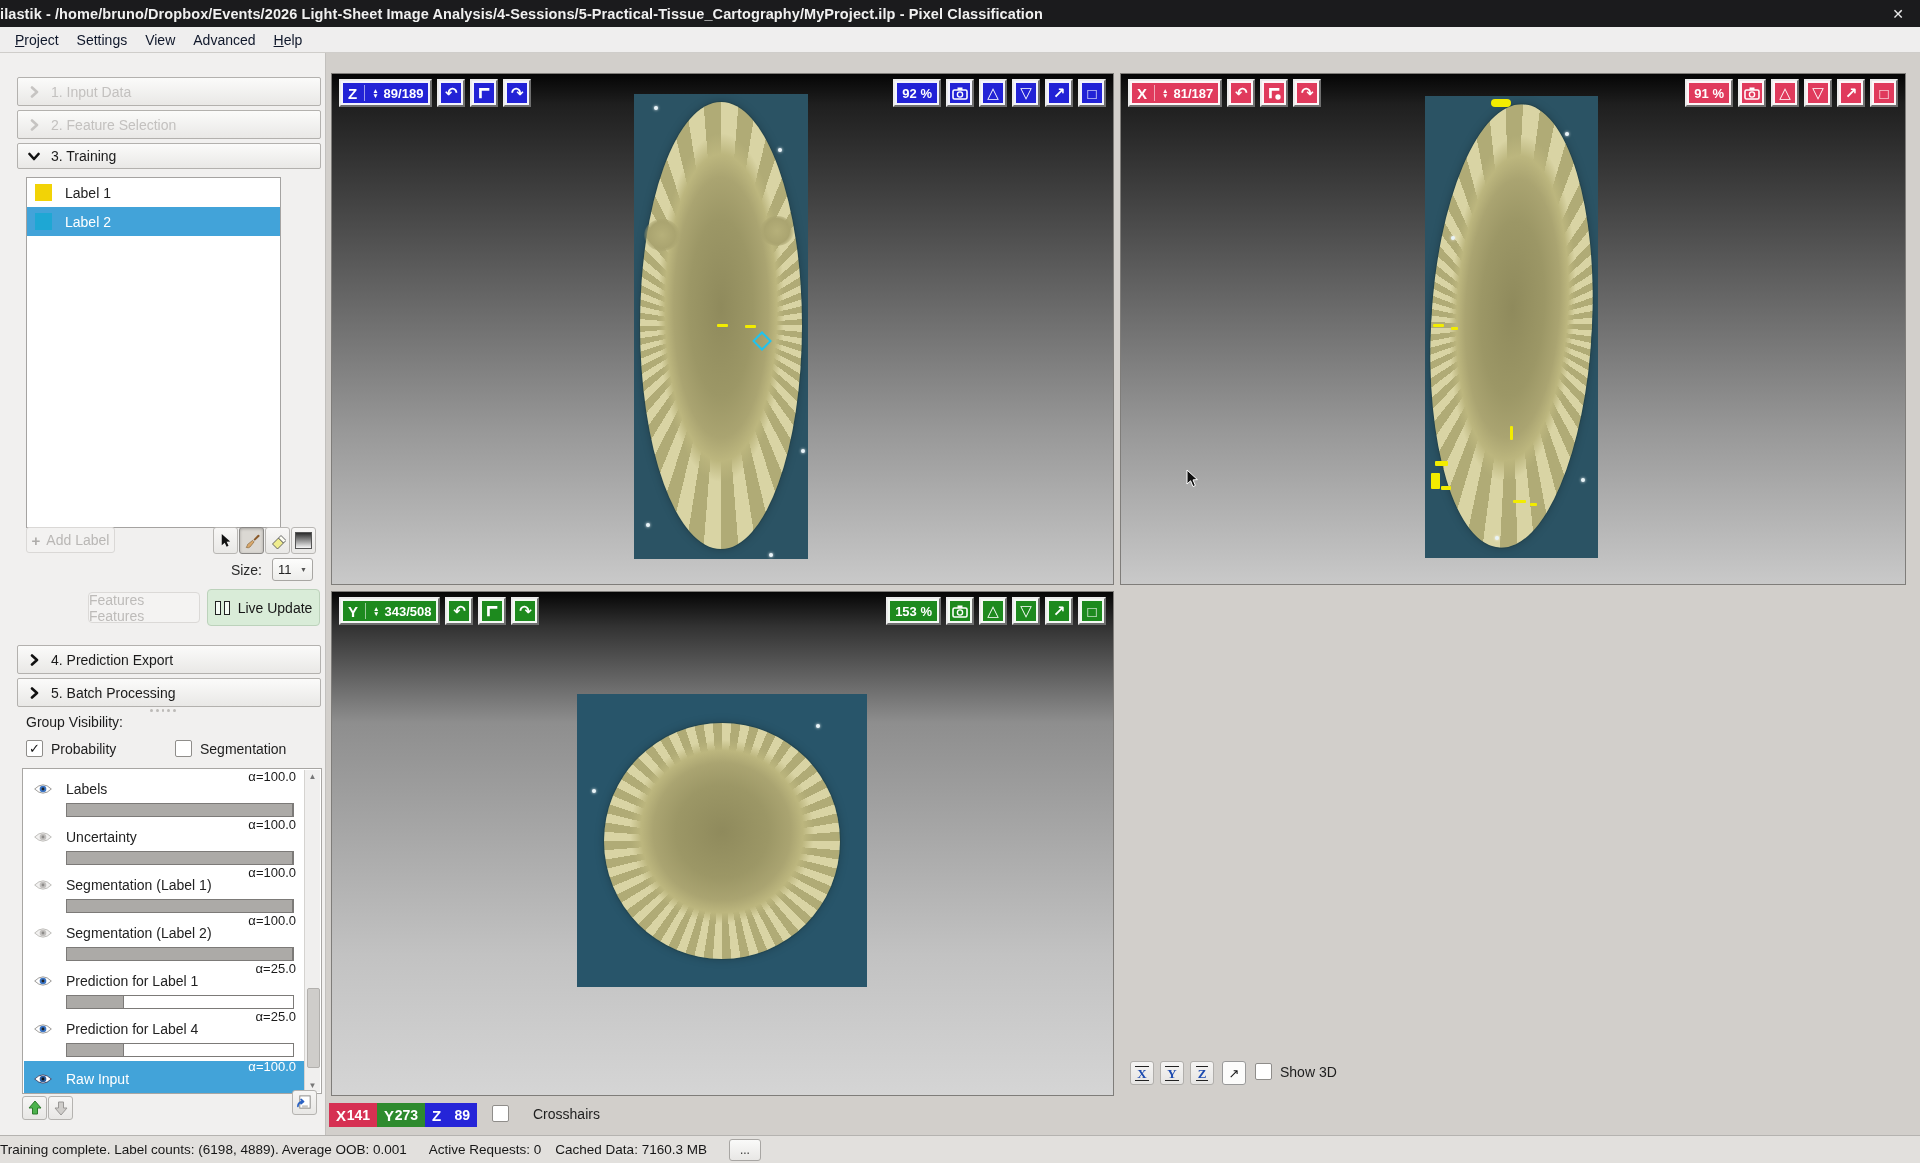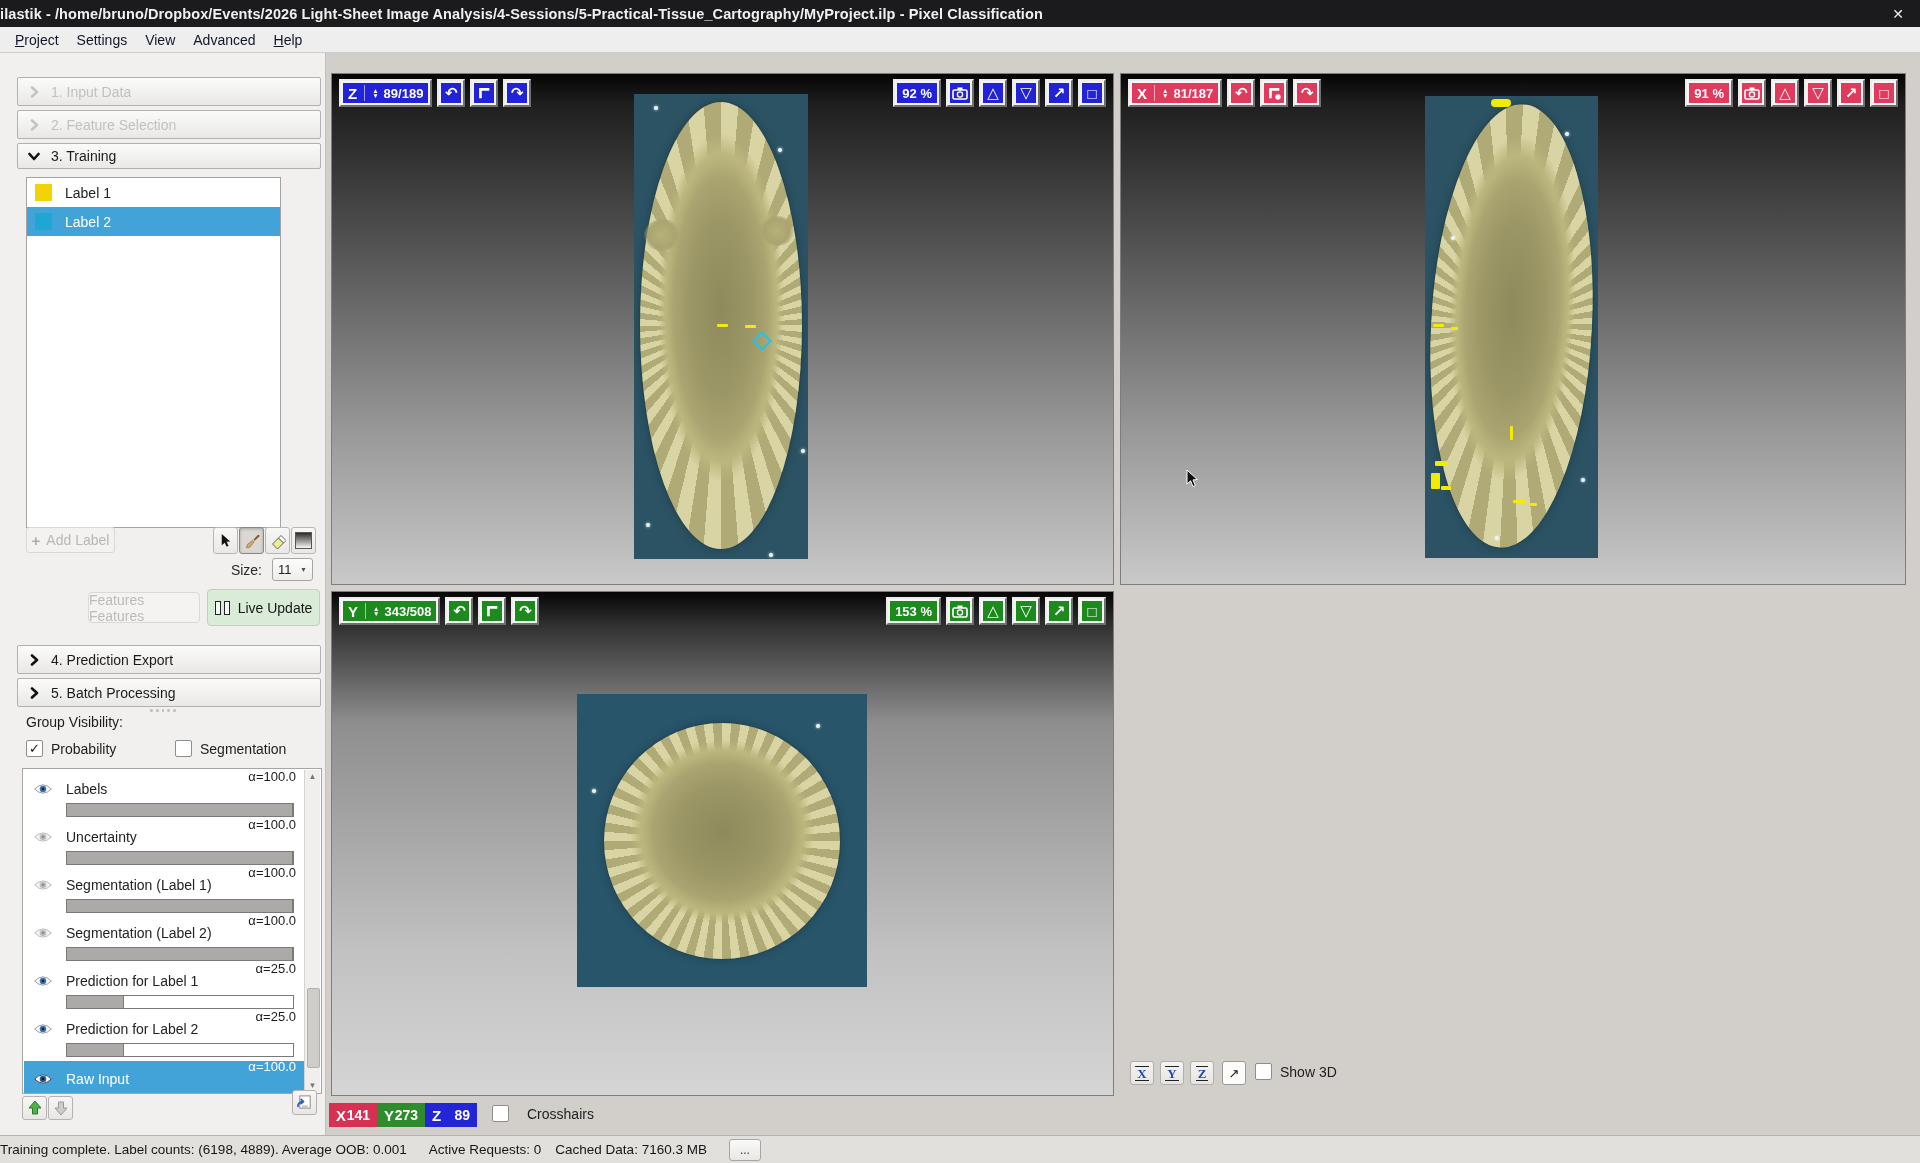--- a/index.html
+++ b/index.html
@@ -98,21 +98,21 @@
   
   .axis-btn{position:absolute;width:24px;height:24px;background:linear-gradient(#f5f4f3,#e6e5e3);border:1px solid #b1afac;border-radius:3px;display:flex;align-items:center;justify-content:center;box-sizing:border-box;}
   .axis-letter{font-family:"Liberation Serif","DejaVu Serif",serif;font-weight:bold;font-size:13px;color:#1d4bb0;border-top:1.6px solid #222;border-bottom:1.6px solid #222;padding:0 2px;line-height:13px;}
   .pan-btn{position:absolute;width:24px;height:24px;background:#fcfcfb;border:1px solid #999;border-radius:3px;display:flex;align-items:center;justify-content:center;font-size:13px;color:#111;box-sizing:border-box;}
   .show3d{position:absolute;display:flex;align-items:center;gap:8px;font-size:14px;color:#1d1d1d;}
 
   
   .pos-badge{position:absolute;height:24px;width:48px;display:flex;align-items:center;justify-content:space-between;padding:0 7px;box-sizing:border-box;color:#fff;}
   .pos-badge .al{font-size:15px;font-weight:bold;}
   .pos-badge .av{font-size:14px;font-weight:bold;}
-  .crosshairs{position:absolute;display:flex;align-items:center;gap:18px;font-size:14px;color:#1d1d1d;}
+  .crosshairs{position:absolute;display:flex;align-items:center;gap:24px;font-size:14px;color:#1d1d1d;}
 
   
   .statusbar{position:absolute;left:0;bottom:0;width:100%;height:28px;background:#e2e0dd;border-top:1px solid #b5b3b0;display:flex;align-items:center;justify-content:flex-start;gap:22px;padding-right:8px;box-sizing:border-box;font-size:13.5px;color:#161616;}
   .statusbar .more{width:30px;height:20px;background:linear-gradient(#fafaf9,#e8e7e5);border:1px solid #a8a6a3;border-radius:3px;display:flex;align-items:center;justify-content:center;font-size:12px;color:#333;}
 
   .cursor-arrow{position:absolute;width:14px;height:20px;}
 </style>
 </head>
 <body>
 
@@ -303,21 +303,21 @@
           </div>
       </div>
 
       <div class="layer" style="top: 242px; --eye: #3a74c4;">
         <span class="alpha">α=25.0</span>
         <svg class="eye" width="20" height="14" viewBox="0 0 24 16">
             <path d="M2 8 Q12 -2 22 8 Q12 18 2 8 Z" fill="#fff" stroke="#8a8886"></path>
             <circle cx="12" cy="8" r="4" fill="var(--eye)"></circle>
             <circle cx="12" cy="8" r="1.7" fill="#222"></circle>
           </svg>
-        <span class="lname">Prediction for Label 2</span>
+        <span class="lname">Prediction for Label 4</span>
         <div class="slider">
             <div class="fill" style="width: 25%;"></div>
           </div>
       </div>
 
       <div class="layer selected" style="top: 292px; --eye: #2b5e9e;">
         <span class="alpha">α=100.0</span>
         <svg class="eye" width="20" height="14" viewBox="0 0 24 16">
             <path d="M2 8 Q12 -2 22 8 Q12 18 2 8 Z" fill="#fff" stroke="#335"></path>
             <circle cx="12" cy="8" r="4" fill="var(--eye)"></circle>

